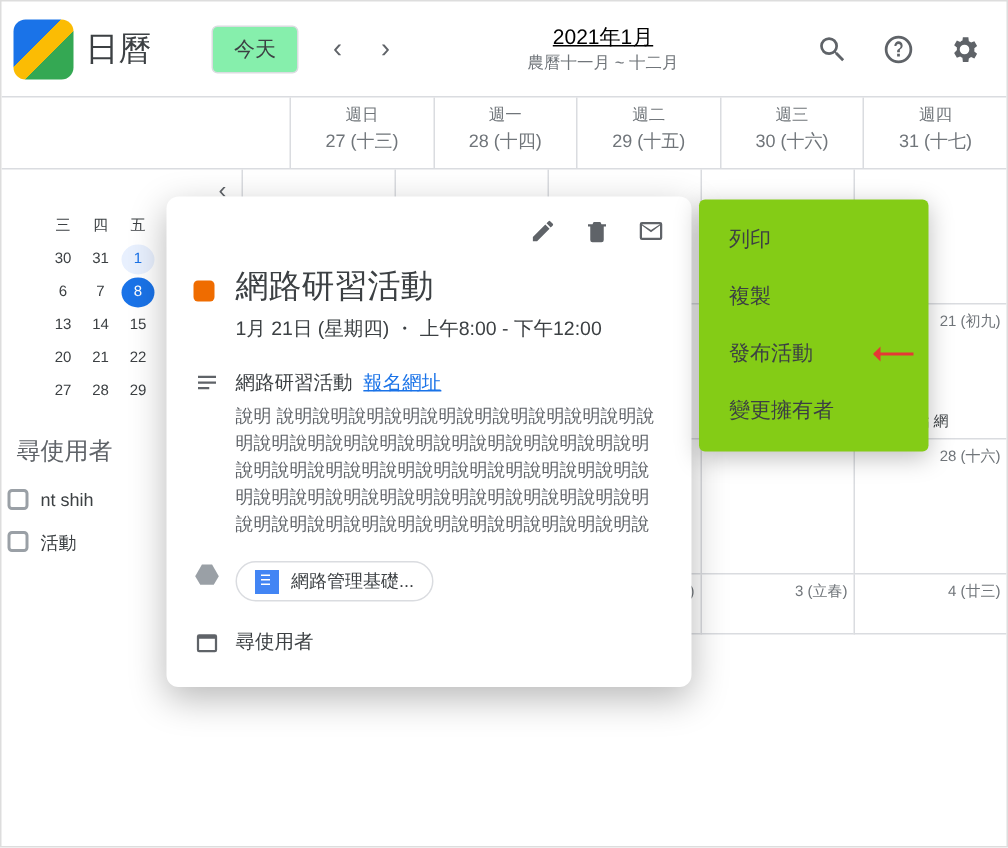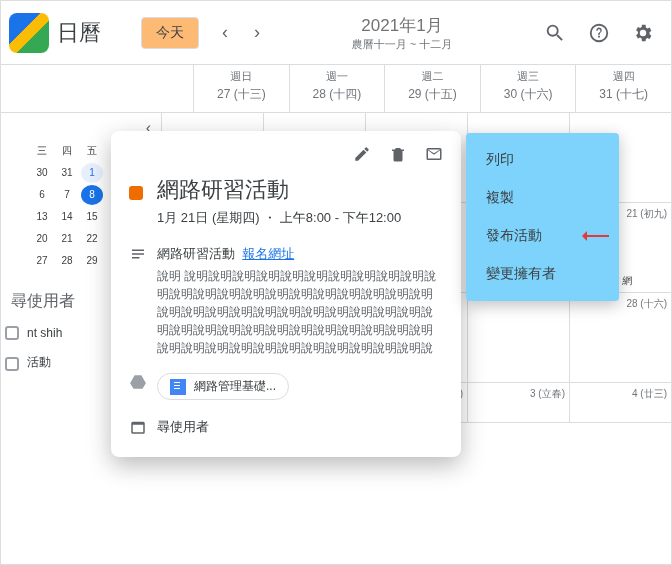--- a/index.html
+++ b/index.html
@@ -1,44 +1,44 @@
 <!DOCTYPE html>
 <html><head>
 <meta charset="utf-8">
 <style>
 * { margin: 0; padding: 0; box-sizing: border-box; font-family: "Microsoft JhengHei", "Microsoft YaHei", Arial, sans-serif; }
 body { width: 672px; height: 565px; background: #fff; overflow: hidden; position: relative; border: 1px solid #ddd; }
 
 .topbar { height: 64px; display: flex; align-items: center; padding: 0 8px; border-bottom: 1px solid #dadce0; }
 .logo { width: 40px; height: 40px; background: linear-gradient(135deg,#1a73e8 40%,#fbbc04 40%,#fbbc04 60%,#34a853 60%); border-radius: 8px; margin-right: 8px; }
 .app-title { font-size: 22px; color: #3c4043; margin-right: 40px; }
-.today-btn { border: 1px solid #dadce0; background: #fdba74; padding: 6px 14px; border-radius: 4px; font-size: 14px; color: #3c4043; margin-right: 10px; }
+.today-btn { border: 1px solid #dadce0; background: #86efac; padding: 6px 14px; border-radius: 4px; font-size: 14px; color: #3c4043; margin-right: 10px; }
 .nav-arrow { width: 32px; height: 32px; border: none; background: none; font-size: 18px; color: #5f6368; cursor: pointer; }
 .month-block { flex: 1; text-align: center; }
-.month-title { font-size: 17px; color: #737373; }
+.month-title { font-size: 14px; color: #000000; text-decoration: underline; }
 .month-sub { font-size: 11px; color: #70757a; }
 .top-icon { width: 40px; height: 40px; border: none; background: none; color: #5f6368; display: flex; align-items: center; justify-content: center; margin-left: 4px; }
 .top-icon svg { width: 22px; height: 22px; fill: currentColor; }
 
 .week-header { display: flex; height: 48px; border-bottom: 1px solid #dadce0; padding-left: 32px; }
 .wh-gutter { width: 160px; }
 .wh-cell { flex: 1; text-align: center; font-size: 12px; color: #70757a; padding-top: 4px; border-left: 1px solid #dadce0; }
 .wh-day { font-size: 11px; }
 .wh-date { font-size: 12px; margin-top: 2px; }
 
 .main { position: absolute; left: 0; top: 112px; right: 0; bottom: 0; display: flex; }
 .sidebar { width: 160px; padding: 6px 4px; font-size: 11px; color: #3c4043; }
 .mini-nav { display: flex; justify-content: flex-end; padding-right: 6px; margin-bottom: 4px; }
 .mini-nav span { font-size: 16px; color: #5f6368; cursor: pointer; }
 .mini-head, .mini-row { display: grid; grid-template-columns: repeat(5, 22px); gap: 3px; justify-content: end; padding-right: 4px; margin-bottom: 2px; }
 .mini-head span, .mini-row span { text-align: center; font-size: 10px; width: 22px; height: 20px; line-height: 20px; border-radius: 50%; }
 .mini-circle-light { background: #e8f0fe; color: #1a73e8; }
 .mini-circle { background: #1a73e8; color: #fff; }
 .side-sec { margin-top: 20px; padding-left: 6px; font-size: 16px; color: #5f6368; }
-.side-item { display: flex; align-items: flex-end; margin-top: 14px; font-size: 12px; }
+.side-item { display: flex; align-items: flex-start; margin-top: 14px; font-size: 12px; }
 .side-check { width: 14px; height: 14px; border: 2px solid #9aa0a6; border-radius: 3px; margin-right: 8px; }
 
 .grid { flex: 1; position: relative; }
 .grid-row { display: flex; height: 90px; }
 .grid-row:last-child{height:40px;}
 .g-cell { flex: 1; border-left: 1px solid #dadce0; border-bottom: 1px solid #dadce0; font-size: 10px; color: #70757a; padding: 4px; position: relative; text-align: right; }
 .evt-chip { position: absolute; left: 2px; right: 2px; bottom: 4px; font-size: 10px; color: #3c4043; text-align: left; display: flex; align-items: center; }
 .evt-dot { width: 8px; height: 8px; background: #ff8c00; border-radius: 2px; margin-right: 4px; }
 
 
@@ -54,21 +54,21 @@
 .row-icon svg { width: 18px; height: 18px; fill: currentColor; }
 .row-body { flex: 1; }
 .row-body a { color: #1a73e8; text-decoration: underline; }
 .desc-text { font-size: 12px; color: #5f6368; line-height: 1.5; margin-top: 4px; max-height: 88px; overflow: hidden; }
 .attach { display: inline-flex; align-items: center; border: 1px solid #dadce0; border-radius: 14px; padding: 4px 12px; font-size: 12px; }
 .attach-icon { width: 16px; height: 16px; background: #4285f4; margin-right: 8px; position: relative; }
 .attach-icon:after{content:"";position:absolute;left:4px;top:3px;width:6px;height:1px;background:#fff;box-shadow:0 3px 0 #fff,0 6px 0 #fff;}
 .creator-sub { font-size: 11px; color: #70757a; margin-top: 2px; }
 
 
-.ctx { position: absolute; left: 465px; top: 132px; width: 153px; background: #7dd3fc; border-radius: 4px; box-shadow: 0 4px 16px rgba(0,0,0,0.25); padding: 8px 0; z-index: 20; }
+.ctx { position: absolute; left: 465px; top: 132px; width: 153px; background: #84cc16; border-radius: 4px; box-shadow: 0 4px 16px rgba(0,0,0,0.25); padding: 8px 0; z-index: 20; }
 .ctx-item { padding: 10px 20px; font-size: 14px; color: #3c4043; cursor: pointer; position: relative; }
 .arrow-ind { position: absolute; right: 10px; top: 50%; width: 26px; height: 2px; background: #e53935; transform: translateY(-50%); }
 .arrow-ind:before { content: ""; position: absolute; left: -6px; top: -4px; border: 5px solid transparent; border-right-color: #e53935; }
 </style>
 </head>
 <body>
 
 <div class="topbar">
   <div class="logo"></div>
   <div class="app-title">日曆</div>

